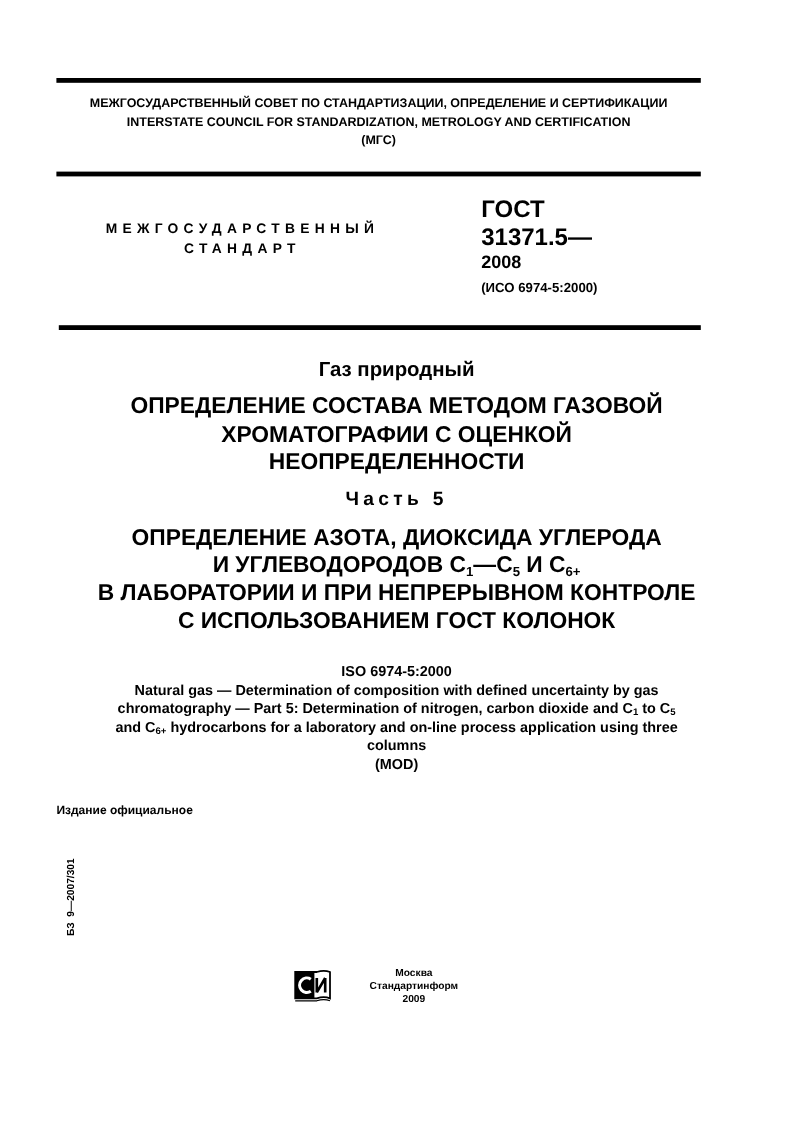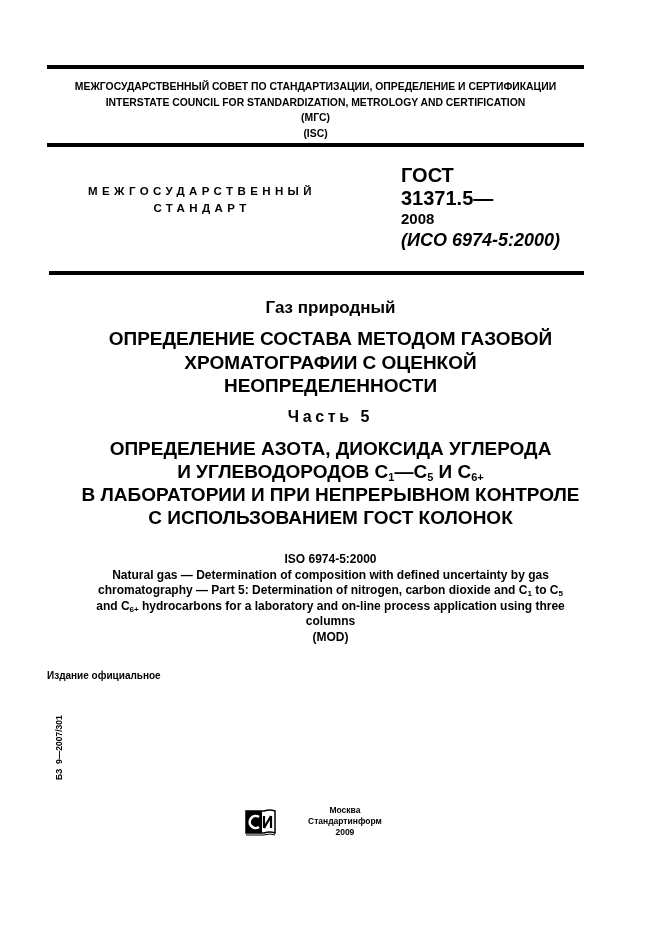--- a/index.html
+++ b/index.html
@@ -61,24 +61,23 @@
       font-size: 20px;
       line-height: 22px;
       display: block;
     }
     .gost-block .g3 {
       font-size: 15px;
       line-height: 20px;
       display: block;
     }
     .gost-block .g4 {
-      font-size: 18px;
+      font-size: 11px;
       line-height: 22px;
       display: block;
-      font-style: italic;
     }
 
     .center-block {
       position: absolute;
       left: 47px;
       width: 567px;
       text-align: center;
     }
     .gas-title {
       top: 298px;
@@ -143,21 +142,21 @@
       font-size: 8.5px;
       line-height: 11px;
       white-space: pre;
     }
 
     .publisher {
       position: absolute;
       left: 244px;
       top: 805px;
       display: flex;
-      align-items: flex-end;
+      align-items: center;
     }
     .logo {
       width: 34px;
       height: 30px;
       position: relative;
     }
     .pub-text {
       margin-left: 30px;
       text-align: center;
       font-size: 8.5px;
@@ -166,21 +165,20 @@
   </style>
 </head>
 <body>
 
 <div class="rule r1"></div>
 
 <div class="council">
   <div>МЕЖГОСУДАРСТВЕННЫЙ СОВЕТ ПО СТАНДАРТИЗАЦИИ, ОПРЕДЕЛЕНИЕ И СЕРТИФИКАЦИИ</div>
   <div>INTERSTATE COUNCIL FOR STANDARDIZATION, METROLOGY AND CERTIFICATION</div>
   <div>(МГС)</div>
-  <div>(ISC)</div>
 </div>
 
 <div class="rule r2"></div>
 
 <div class="std-left">
   <div>МЕЖГОСУДАРСТВЕННЫЙ</div>
   <div>СТАНДАРТ</div>
 </div>
 
 <div class="gost-block">

